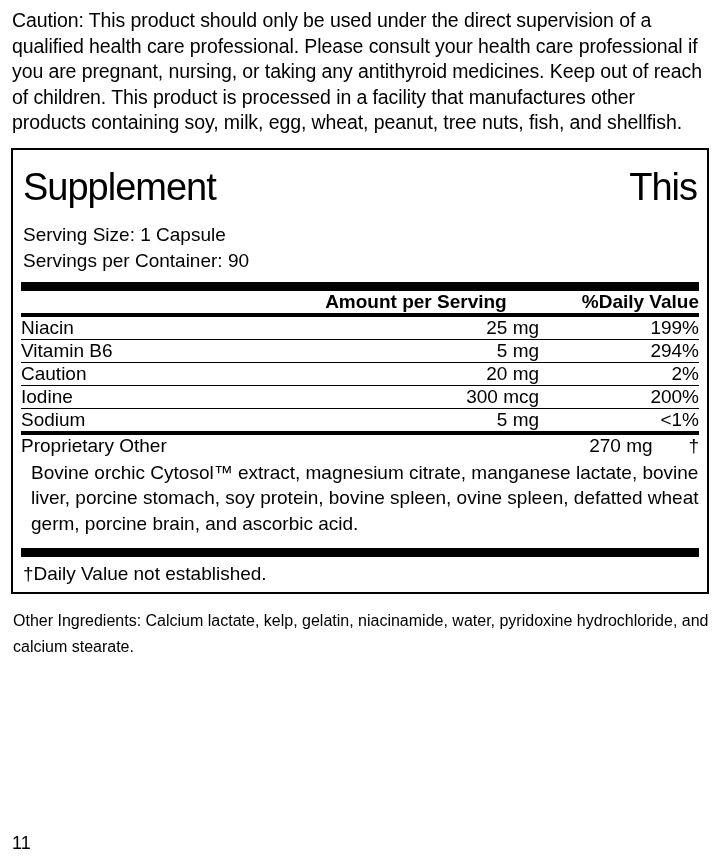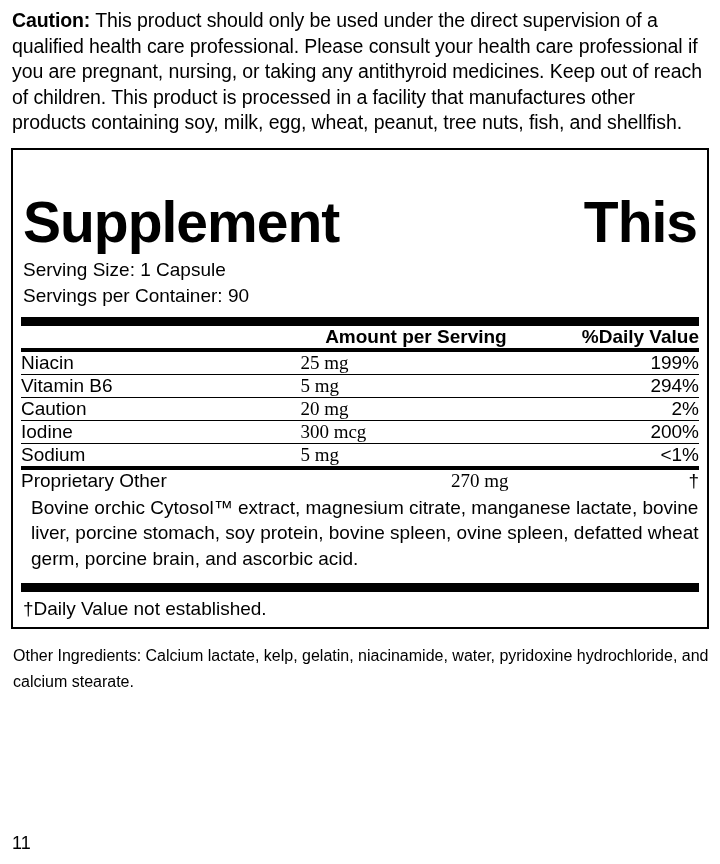--- a/index.html
+++ b/index.html
@@ -23,38 +23,37 @@
   }
 
   
   .caution {
     font-size: 19.5px;
     line-height: 25.5px;
     letter-spacing: -0.1px;
     margin: 0 0 12px 2px;
     max-width: 700px;
   }
-  .caution b { font-weight: bold; }
+  .caution b { font-weight: normal; }
 
   
   .panel {
     border: 2.5px solid #000;
     padding: 4px 8px 6px 8px;
     margin: 0 1px;
   }
   .sf-title {
     display: flex;
     justify-content: space-between;
     align-items: baseline;
-    font-size: 57px;
-    font-weight: bold;
+    font-size: 38px;
+    font-weight: normal;
     line-height: 62px;
     letter-spacing: -1px;
     padding: 2px 2px 0 2px;
-    margin-top: 35px;
   }
   .serving-lines {
     font-size: 19px;
     line-height: 26px;
     padding: 4px 2px 2px 2px;
   }
 
   .rule-thick {
     height: 9px;
     background: #000;
@@ -83,21 +82,21 @@
   }
   .hdr-row th.blank { width: 36%; }
   .hdr-row th.amt { width: 38%; text-align: right; padding-right: 16px; }
   .hdr-row th.dv  { width: 26%; text-align: right; }
 
   .nut-row td {
     padding: 4px 0 5px 0;
     white-space: nowrap;
   }
   .nut-row td.name { text-align: left; }
-  .nut-row td.amt { padding-right: 16px; font-family: Liberation Serif, serif; }
+  .nut-row td.amt { text-align: right; padding-right: 16px; }
   .nut-row td.dv { text-align: right; }
 
   .sep-line {
     border-top: 1.5px solid #000;
   }
 
   .blend-desc {
     font-size: 19px;
     line-height: 25.5px;
     padding: 3px 0 6px 10px;

